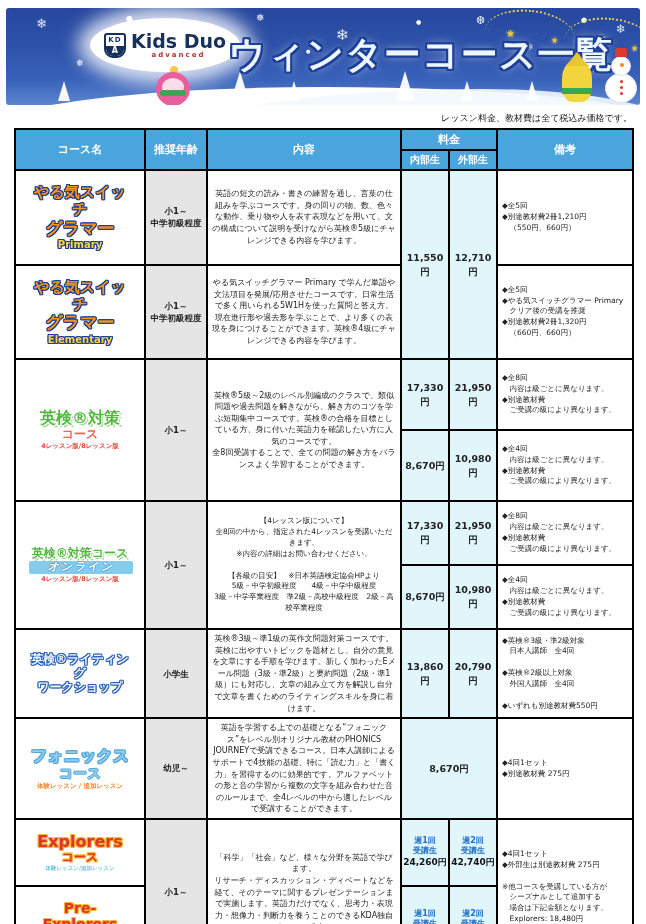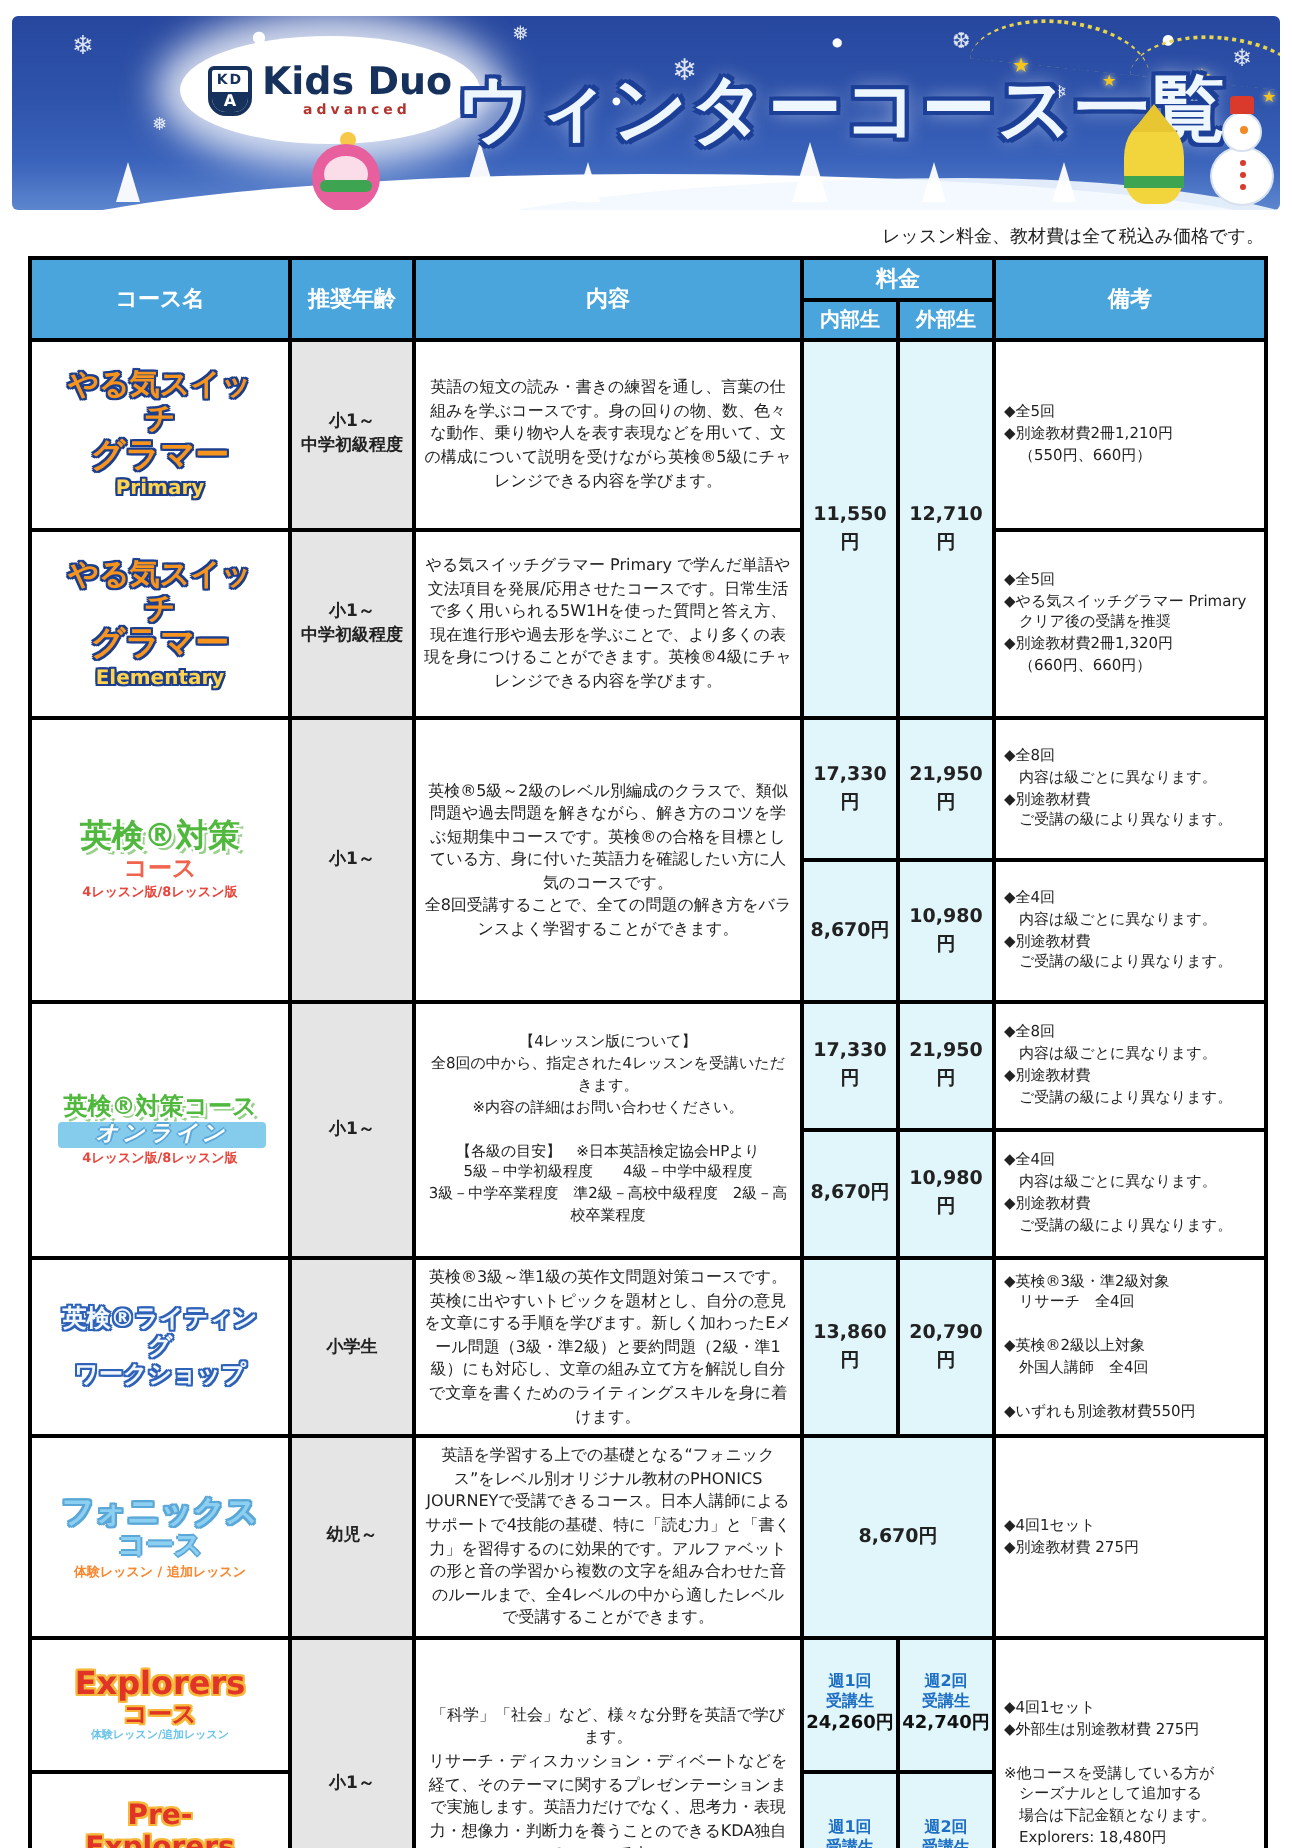--- a/index.html
+++ b/index.html
@@ -285,21 +285,21 @@
   <tr style="height:76px">
     <td class="courselogo">
       <span class="lg wri ol-blue">英検®ライティング</span>
       <span class="lg wri ol-blue">ワークショップ</span>
     </td>
     <td class="age">小学生</td>
     <td class="content">英検®3級～準1級の英作文問題対策コースです。英検に出やすいトピックを題材とし、自分の意見を文章にする手順を学びます。新しく加わったEメール問題（3級・準2級）と要約問題（2級・準1級）にも対応し、文章の組み立て方を解説し自分で文章を書くためのライティングスキルを身に着けます。</td>
     <td class="fee">13,860円</td>
     <td class="fee">20,790円</td>
     <td class="notes">◆英検®3級・準2級対象
-　リサーチ　全4回
+　日本人講師　全4回
 
 ◆英検®2級以上対象
 　外国人講師　全4回
 
 ◆いずれも別途教材費550円</td>
   </tr>
 
   <tr style="height:100px">
     <td class="courselogo">
       <span class="lg pho1">フォニックス</span>

